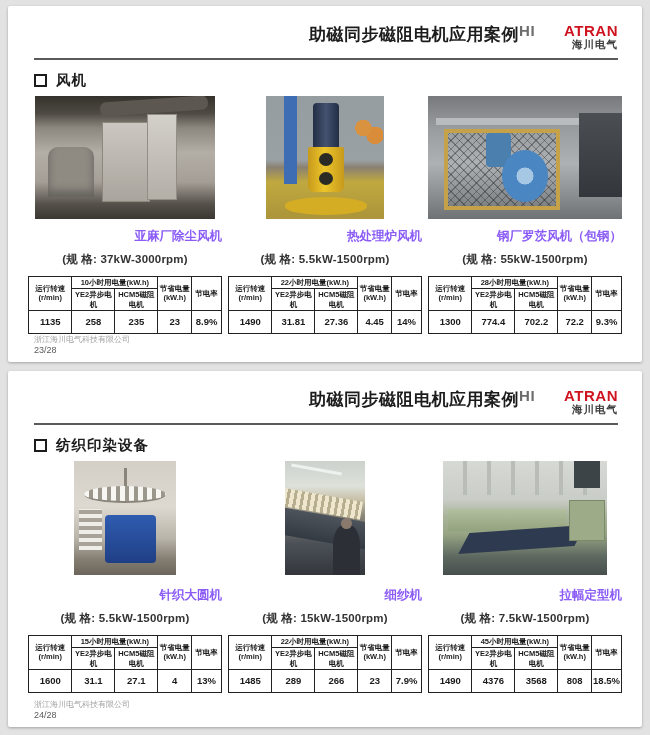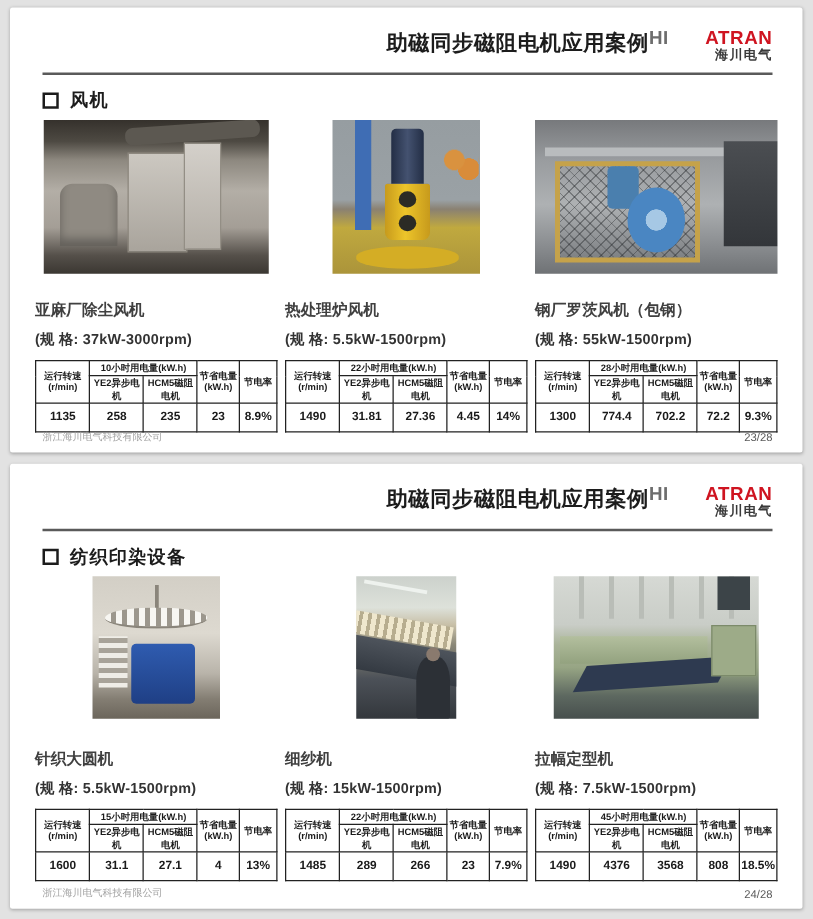--- a/index.html
+++ b/index.html
@@ -30,31 +30,31 @@
   .section-box{width:9px;height:9px;border:2.5px solid #1c1c1c;margin-right:9px;flex:0 0 auto;}
   .section-label{font-size:14.5px;font-weight:800;color:#1c1c1c;letter-spacing:1px;}
 
   .cases{display:flex;justify-content:space-between;padding:2px 20px 0 20px;}
   .case{width:194px;display:flex;flex-direction:column;}
   .photo-wrap{height:124px;display:flex;align-items:flex-start;justify-content:center;}
   #slide2 .photo-wrap{height:118px;}
   .photo{position:relative;overflow:hidden;}
   .photo > div{position:absolute;}
 
-  .caption{font-size:12.5px;font-weight:700;color:#404040;text-align:left;margin-top:20px;}
-  .spec{font-size:11.5px;font-weight:700;color:#333;margin-top:7px;letter-spacing:.2px;}
+  .caption{font-size:12.5px;font-weight:700;color:#8b5cf6;text-align:right;margin-top:8px;}
+  .spec{font-size:11.5px;font-weight:700;color:#333;text-align:center;margin-top:7px;letter-spacing:.2px;}
 
   table.t{width:100%;border-collapse:collapse;margin-top:9px;table-layout:fixed;}
   table.t td{border:1px solid #222;text-align:center;vertical-align:middle;padding:1px 0;}
   td.th{font-size:7.5px;font-weight:700;color:#1a1a1a;line-height:1.25;}
   tr.vals td{font-size:9.5px;font-weight:700;color:#1a1a1a;height:20px;}
   td.rate{color:#00B050;font-size:10.5px;font-weight:800;}
   .w-speed{width:22%;} .w-ye2{width:22%;} .w-hcm5{width:24%;} .w-save{width:17%;} .w-rate{width:15%;}
 
-  .slide-footer{position:absolute;left:26px;right:24px;bottom:7px;display:flex;justify-content:space-between;align-items:flex-end;}
+  .slide-footer{position:absolute;left:26px;right:24px;bottom:7px;display:flex;justify-content:space-between;flex-direction:column;}
   .company{font-size:8px;color:#a2a2a2;}
   .pagenum{font-size:9px;color:#5a5a5a;}
 
   
   .p-s1c1{width:180px;height:123px;background:linear-gradient(180deg,#35312c 0%,#4e4a43 14%,#8d887f 26%,#b3aea6 46%,#a49e96 70%,#55504a 88%,#3b3732 100%);}
   .p-s1c1 .pipe{top:3%;left:36%;width:60%;height:11%;background:#5c5851;transform:rotate(-4deg);border-radius:6px;}
   .p-s1c1 .cab1{left:37%;top:21%;width:26%;height:64%;background:linear-gradient(180deg,#ccc8c1,#a9a49c);border:1px solid #8d887f;}
   .p-s1c1 .cab2{left:62%;top:15%;width:16%;height:68%;background:linear-gradient(180deg,#d4d0ca,#b3aea6);border:1px solid #938e85;}
   .p-s1c1 .fanbody{left:7%;top:42%;width:26%;height:40%;background:#8f8a82;border-radius:10px 10px 0 0;box-shadow:inset 0 -6px 8px rgba(0,0,0,.3);}
 

